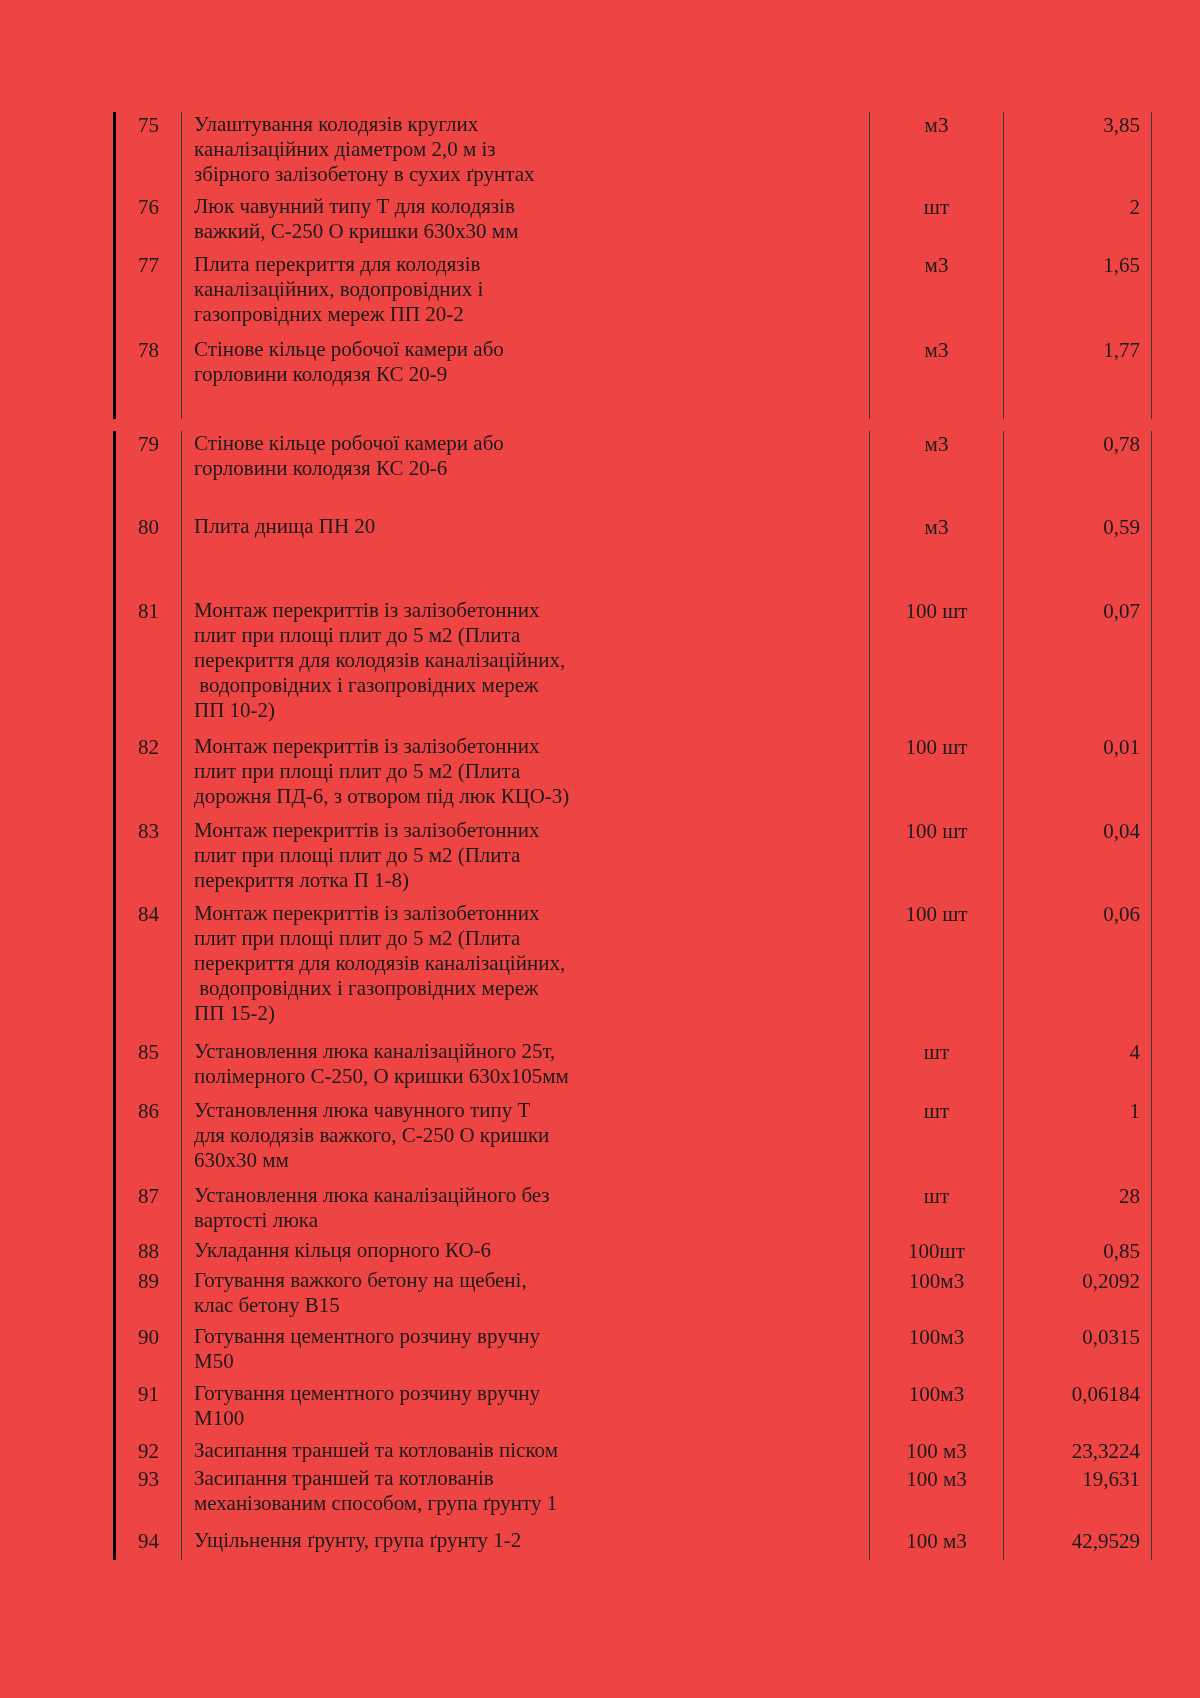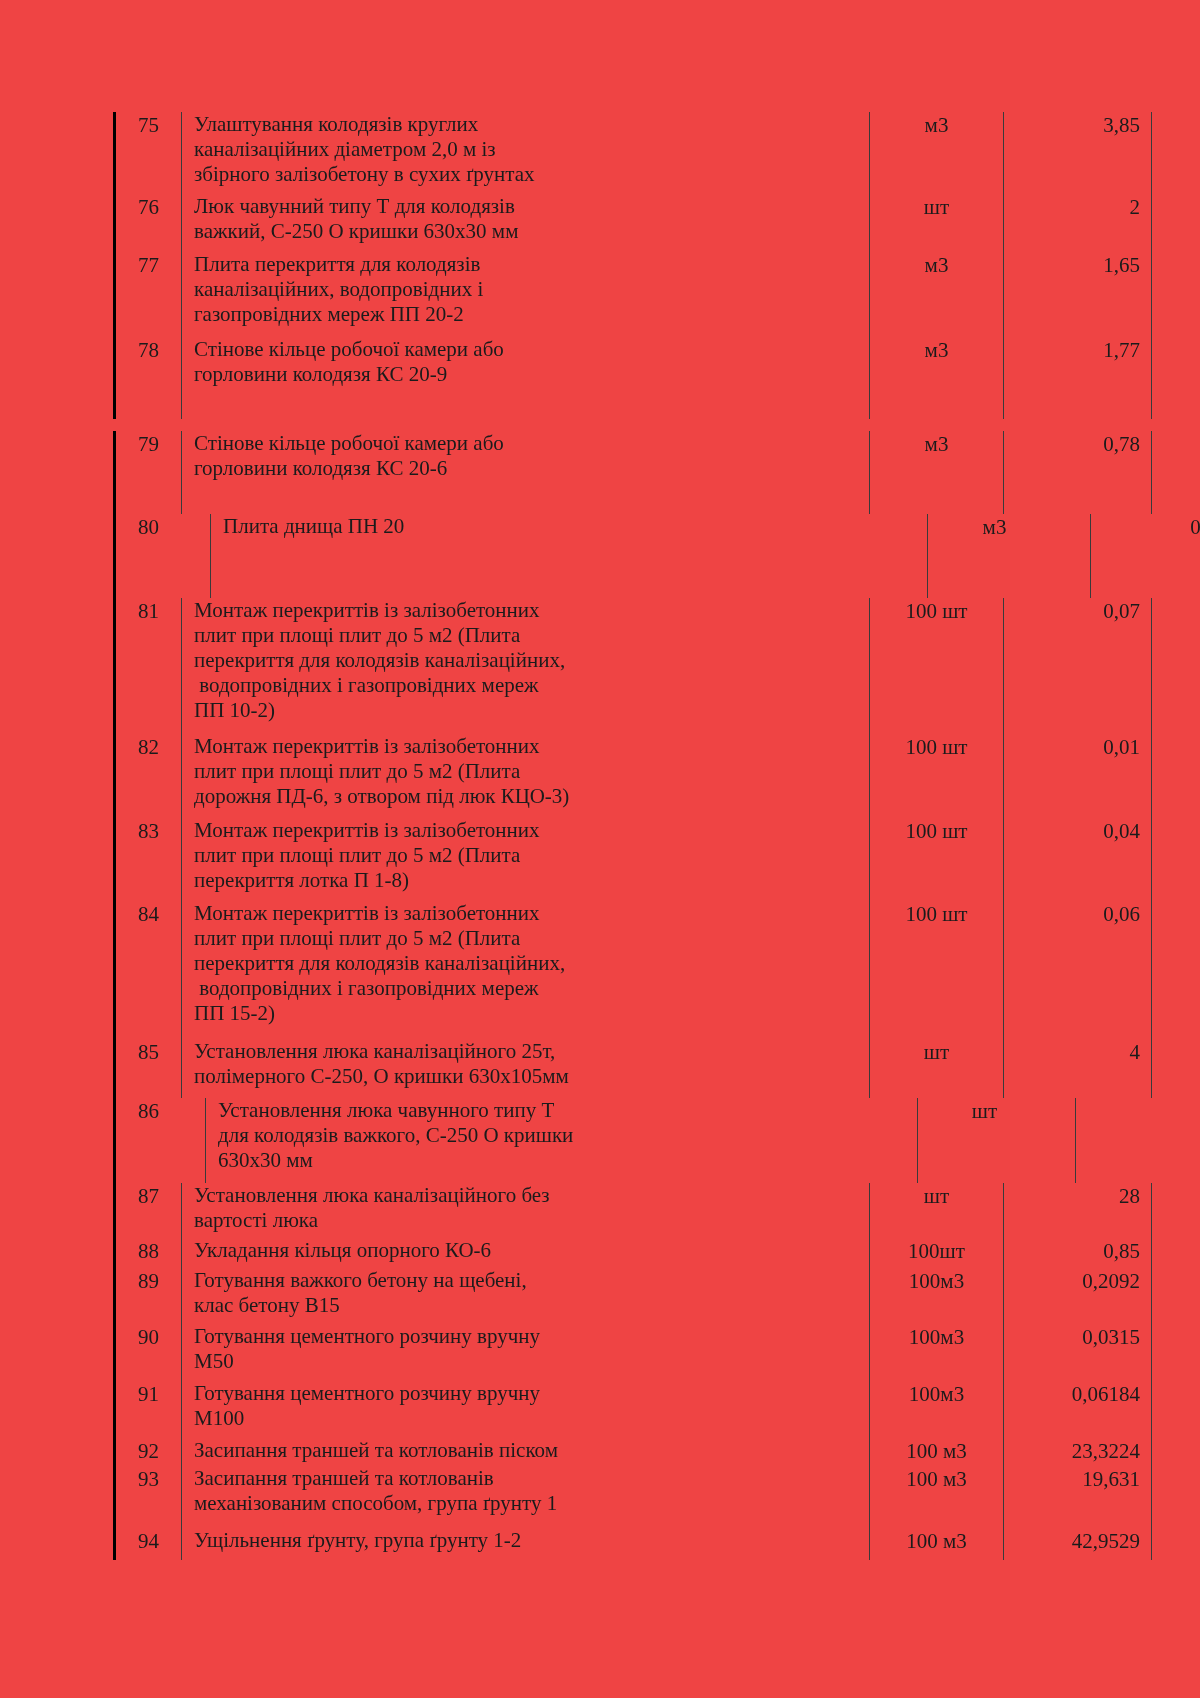--- a/index.html
+++ b/index.html
@@ -59,27 +59,27 @@
     text-align: right;
     padding-right: 11px;
     padding-top: 1px;
   }
   
   .row:nth-child(1)  { min-height: 82px; }
   .row:nth-child(2)  { min-height: 58px; }
   .row:nth-child(3)  { min-height: 85px; }
   .row:nth-child(4)  { min-height: 82px; }
   .row:nth-child(5)  { min-height: 83px; margin-top: 12px; }
-  .row:nth-child(6)  { min-height: 84px; gap: 29px; }
+  .row:nth-child(6)  { min-height: 84px; }
   .row:nth-child(7)  { min-height: 136px; }
   .row:nth-child(8)  { min-height: 84px; }
   .row:nth-child(9)  { min-height: 83px; }
   .row:nth-child(10) { min-height: 138px; }
   .row:nth-child(11) { min-height: 59px; }
-  .row:nth-child(12) { min-height: 85px; gap: 24px; }
+  .row:nth-child(12) { min-height: 85px; }
   .row:nth-child(13) { min-height: 55px; }
   .row:nth-child(14) { min-height: 30px; }
   .row:nth-child(15) { min-height: 56px; }
   .row:nth-child(16) { min-height: 57px; }
   .row:nth-child(17) { min-height: 57px; }
   .row:nth-child(18) { min-height: 28px; }
   .row:nth-child(19) { min-height: 62px; }
   .row:nth-child(20) { min-height: 32px; }
 </style>
 </head>

